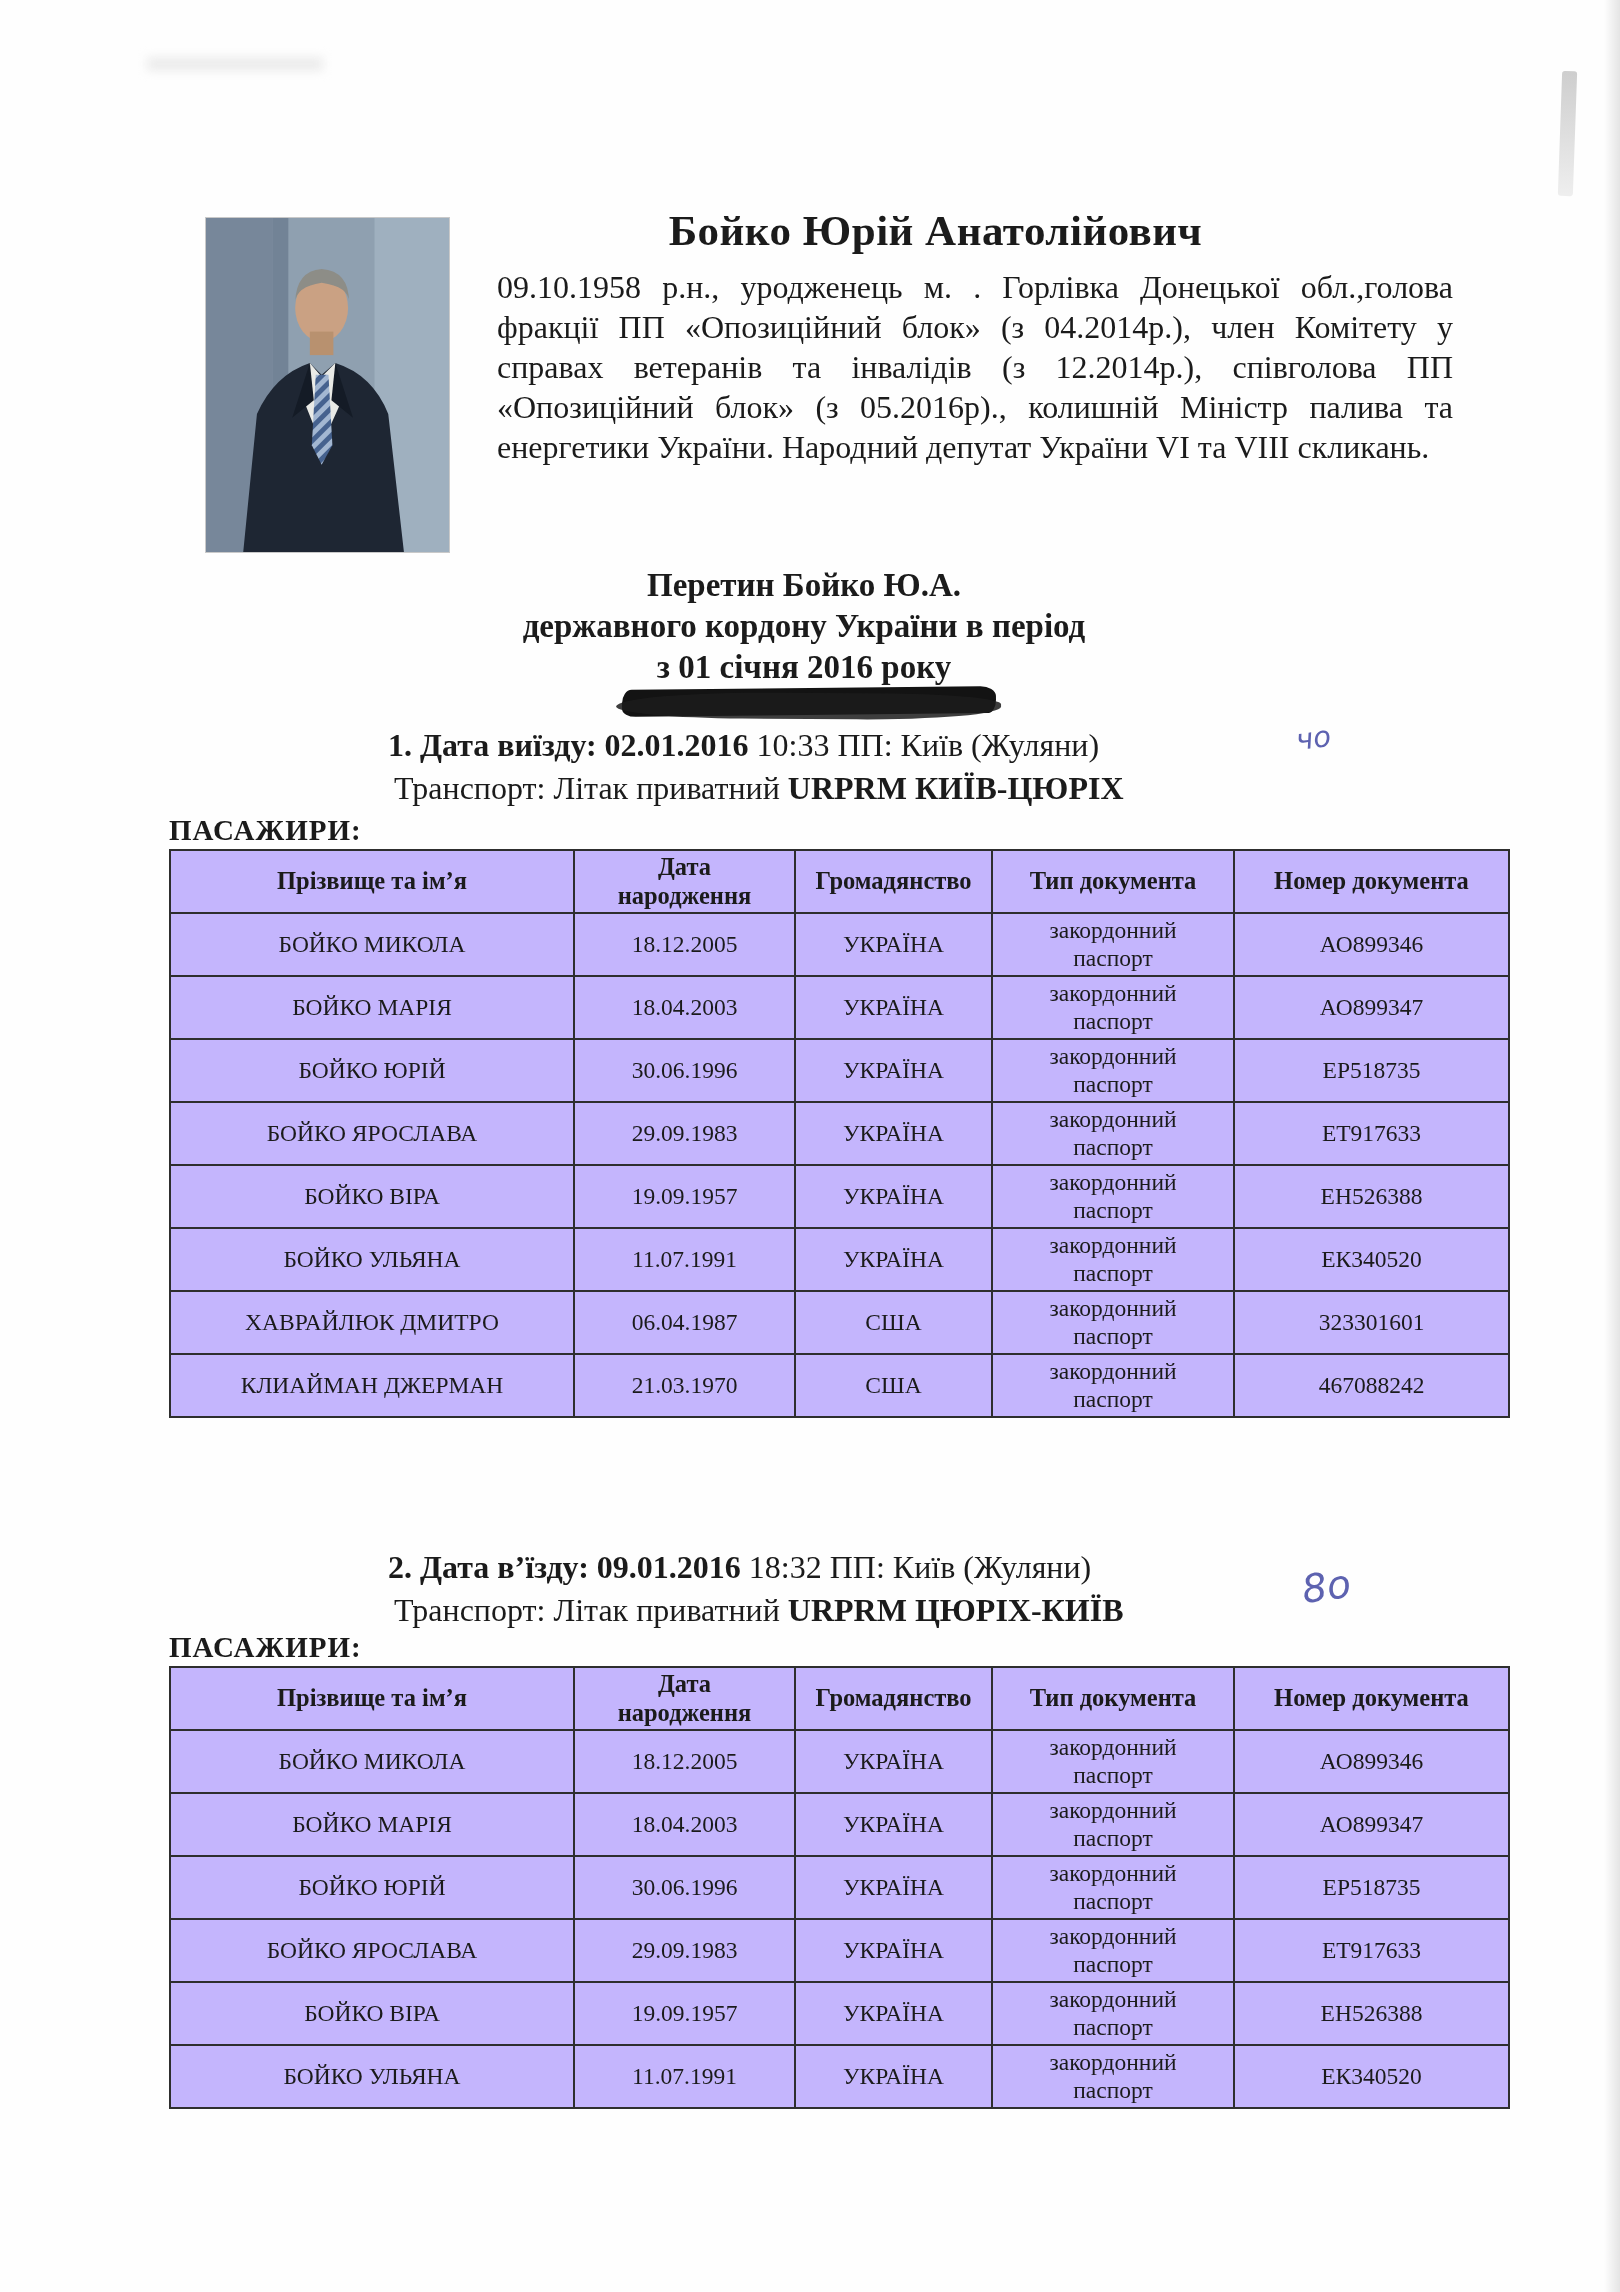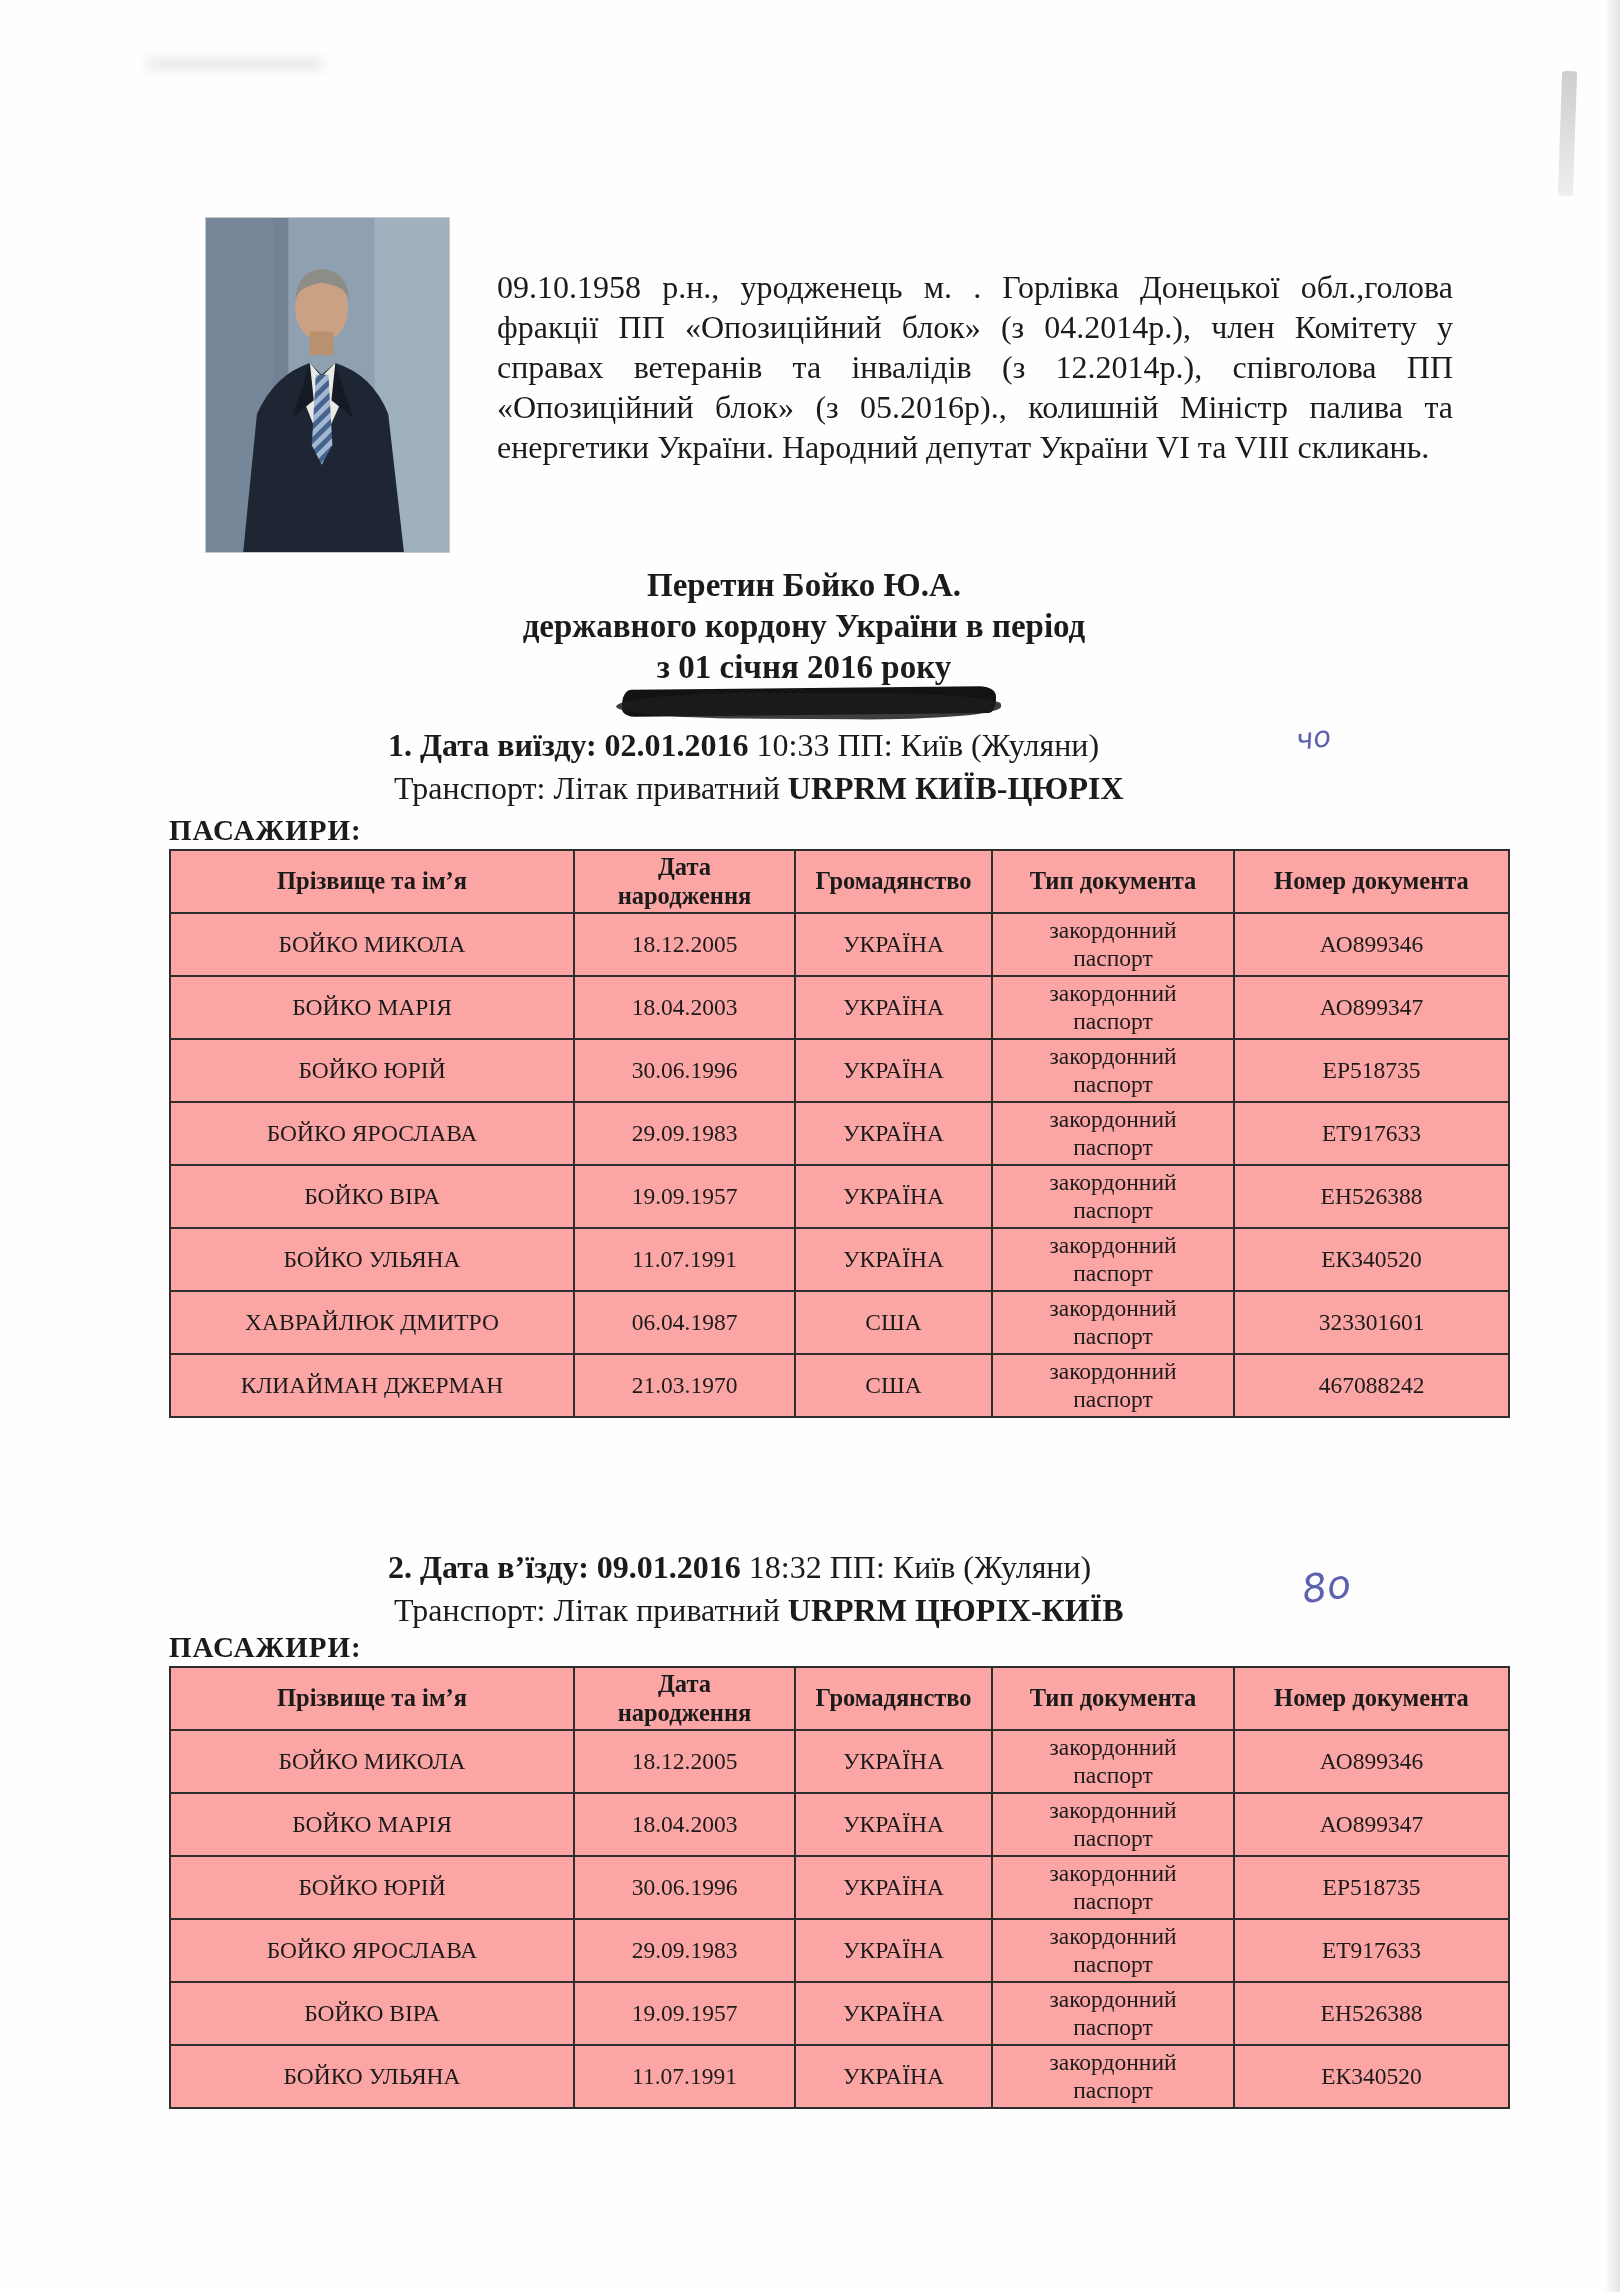--- a/index.html
+++ b/index.html
@@ -36,21 +36,21 @@
     background:#1c1c1c; opacity:.85; transform:rotate(1deg);
     border-radius:45% 30% 40% 35% / 60% 40% 55% 45%; }
 
   .trip-line { position:absolute; font-size:32px; white-space:nowrap; }
   .bold { font-weight:bold; }
 
   .passengers-label { position:absolute; left:169px; font-size:29px; font-weight:bold;
     letter-spacing:1px; }
 
   .ptable { position:absolute; left:169px; border-collapse:collapse; table-layout:fixed;
-    width:1339px; background:#fca5a5; }
+    width:1339px; background:#c4b5fd; }
   .ptable th, .ptable td { border:2px solid #2e2e2e; text-align:center; vertical-align:middle;
     padding:2px 9.8px; line-height:1.15; overflow:hidden; }
   .ptable th { font-size:24.5px; font-weight:bold; height:57px; }
   .ptable th:nth-child(2) { padding:2px 33px; }
   .ptable td { font-size:23.5px; height:57px; }
   .ptable td[data-name="cell-doc_type"] { padding:2px 41px; }
 
   .hand { position:absolute; font-family:"DejaVu Sans", sans-serif; font-style:italic;
     color:#4c52a8; transform:rotate(-8deg); opacity:.9; }
   .hand-1 { left:1296px; top:721px; font-size:29px; }
@@ -81,20 +81,21 @@
       <path d="M91 86 Q92 54 118 52 Q146 54 146 86 Q146 70 118 66 Q92 70 91 86 Z" fill="#8d8d87"></path>
       <rect x="106" y="116" width="24" height="24" fill="#b8916f"></rect>
       <path d="M38 341 L52 200 Q70 160 106 148 L118 160 L132 148 Q170 160 186 200 L202 341 Z" fill="#1e2633"></path>
       <path d="M106 148 L118 162 L132 148 L136 192 L118 232 L102 192 Z" fill="#e9eae6"></path>
       <path d="M112 160 L125 160 L129 232 L118 252 L108 232 Z" fill="url(#tiestripe)"></path>
       <path d="M106 148 L88 204 L110 186 Z" fill="#141b26"></path>
       <path d="M132 148 L150 204 L128 186 Z" fill="#141b26"></path>
     </svg>
   </div>
 
+  <h1 class="title" data-name="document-title">Бойко Юрій Анатолійович</h1>
   <p class="bio" data-name="bio-text">09.10.1958 р.н., уродженець м. . Горлівка Донецької обл.,голова фракції ПП «Опозиційний блок» (з 04.2014р.), член Комітету у справах ветеранів та інвалідів (з 12.2014р.), співголова ПП «Опозиційний блок» (з 05.2016р)., колишній Міністр палива та енергетики України. Народний депутат України VI та VIII скликань.</p>
 
   <div class="heading" data-name="section-heading">
     <div data-name="heading-line1">Перетин Бойко Ю.А.</div>
     <div data-name="heading-line2">державного кордону України в період</div>
     <div class="heading-line3" data-name="heading-line3-row">
       <span data-name="heading-line3">з 01 січня 2016 року</span>
       <span class="scribble" data-name="redaction-scribble"></span>
     </div>
   </div>

